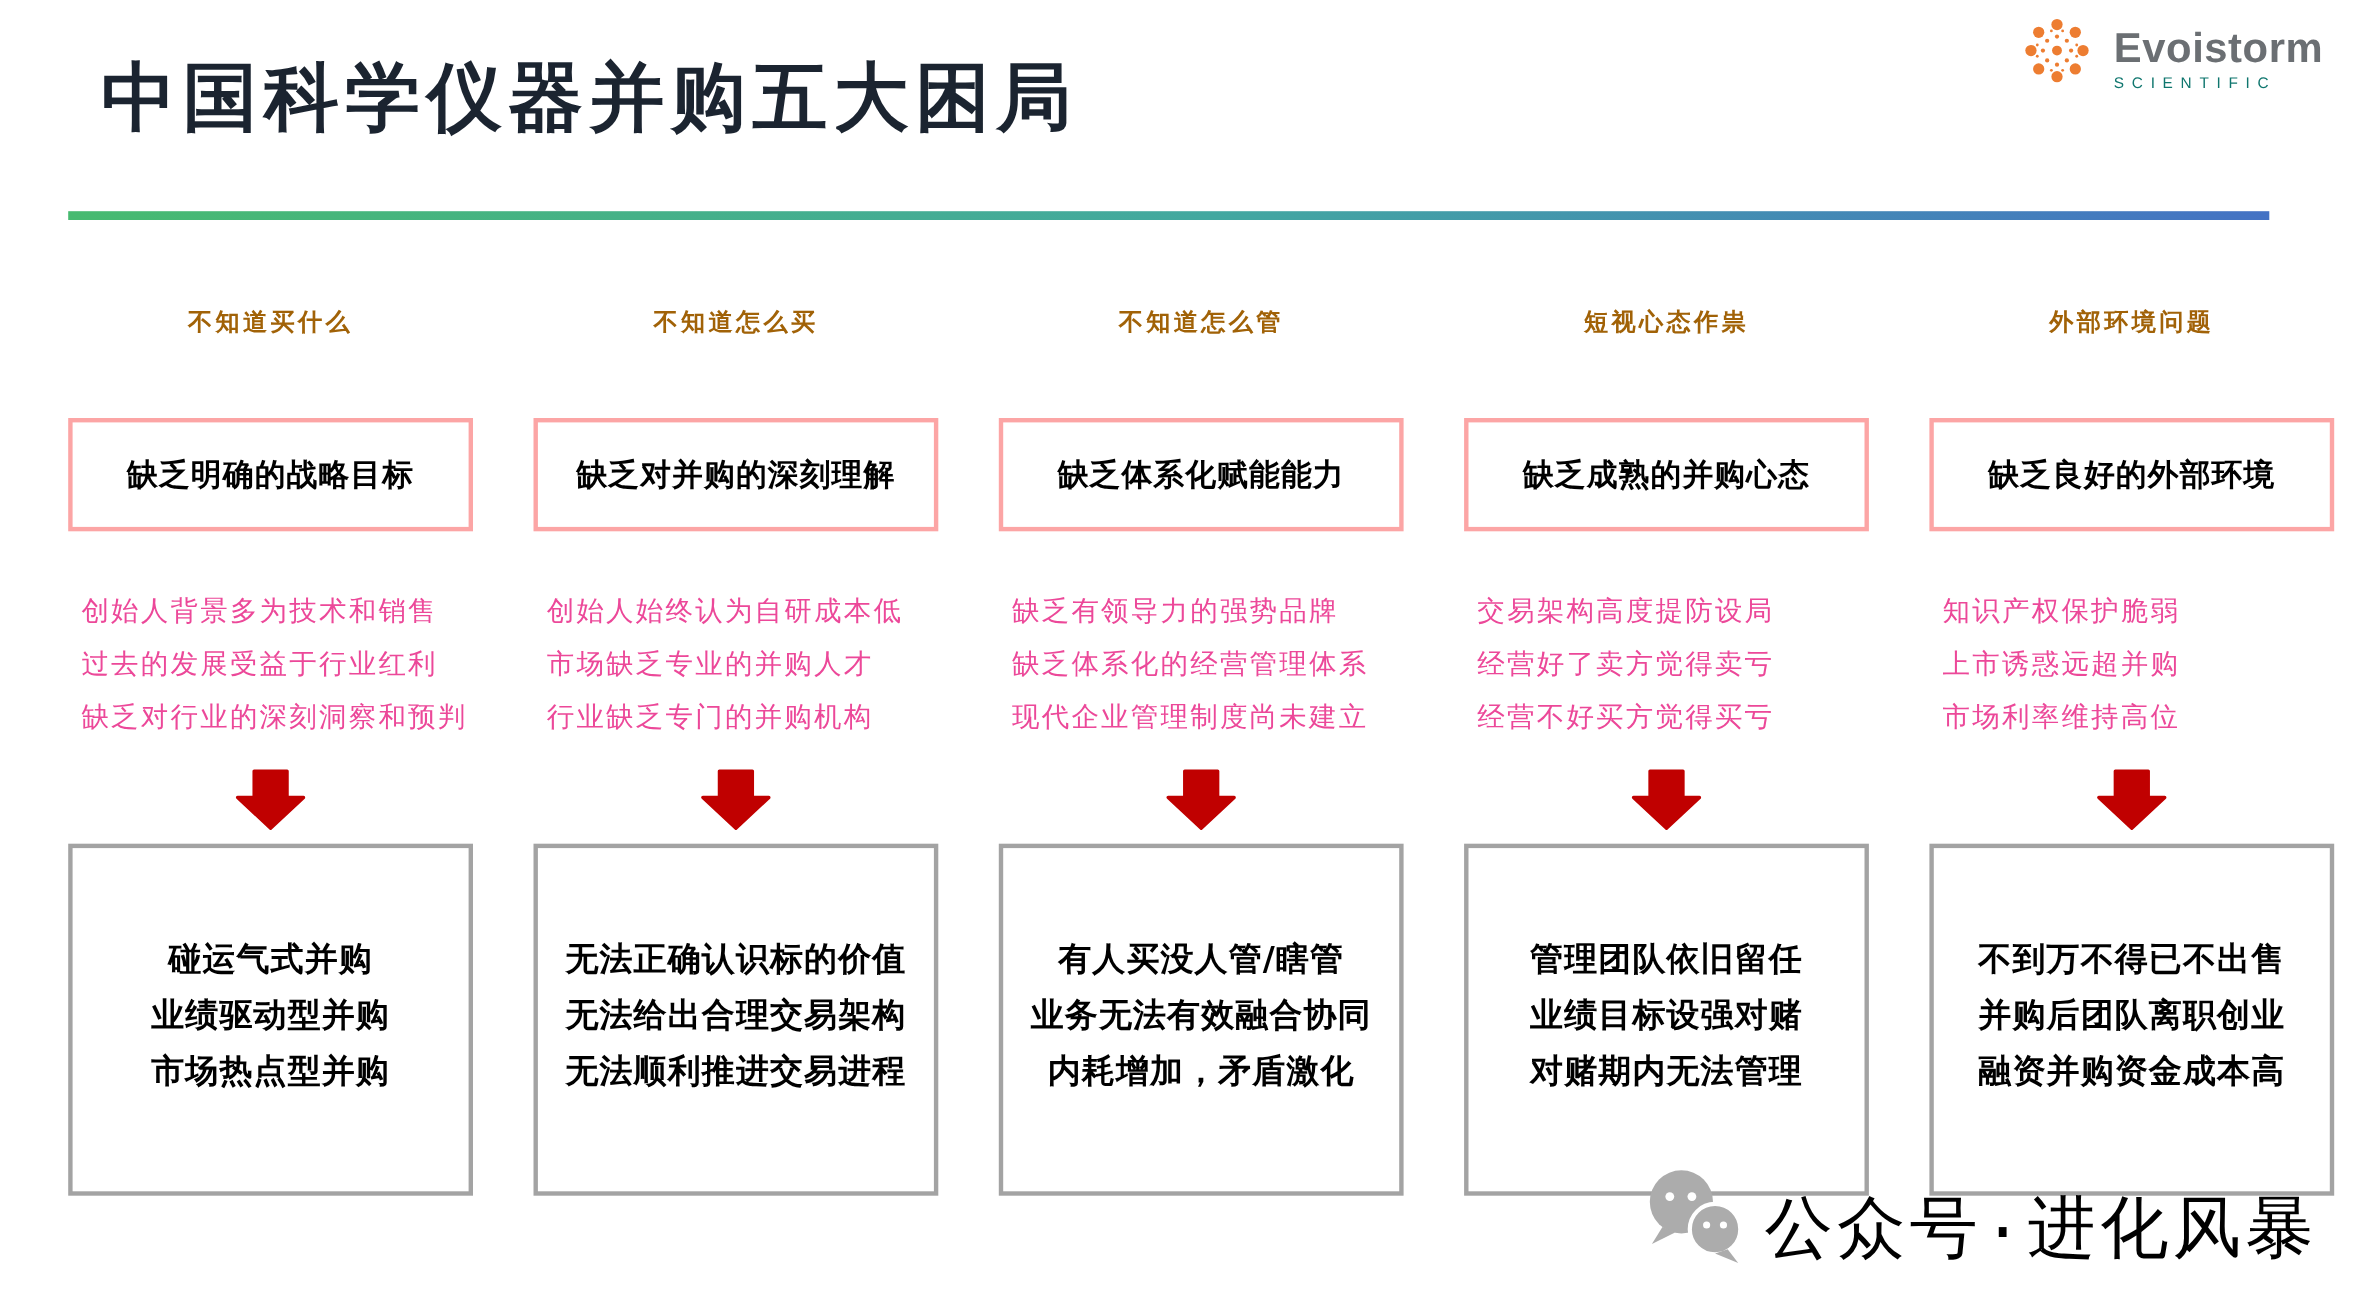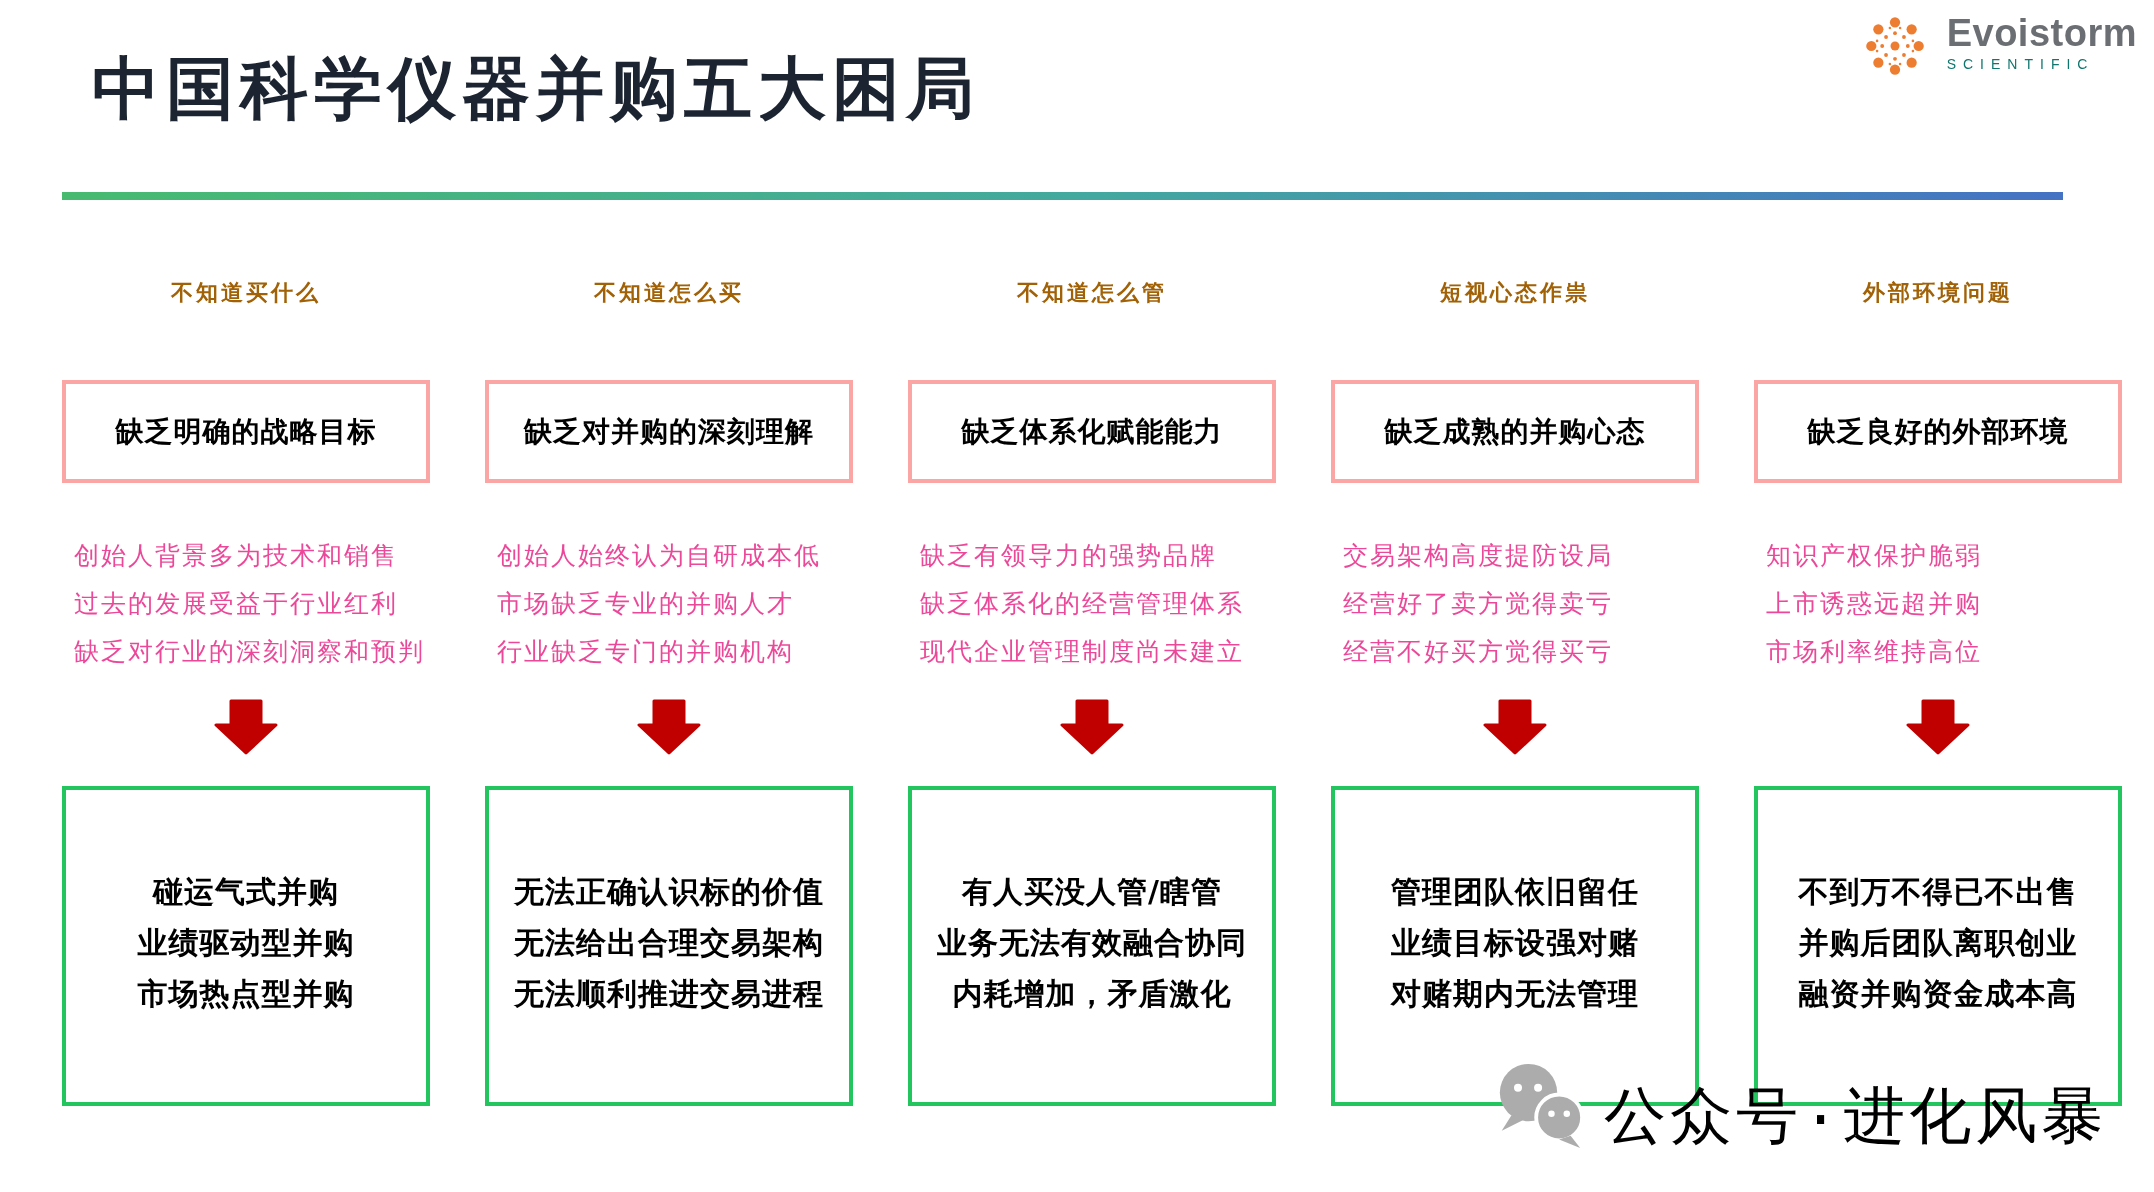--- a/index.html
+++ b/index.html
@@ -16,22 +16,22 @@
     font-size:68px;font-weight:700;letter-spacing:6px;
     color:#1b2430;
     font-family:"DejaVu Serif","Liberation Serif",serif;
   }
   .divider{
     position:absolute;left:62px;top:192px;
     width:2001px;height:8px;
     background:linear-gradient(90deg,#47ba70 0%,#43a8a0 52%,#4472c4 100%);
   }
   .logo{
-    position:absolute;top:14px;right:17px;
-    display:flex;align-items:flex-start;gap:20px;
+    position:absolute;top:14px;right:42px;
+    display:flex;align-items:flex-end;gap:20px;
   }
   .logo-text{display:flex;flex-direction:column;line-height:1;}
   .logo-name{
     font-family:"Liberation Sans","DejaVu Sans",sans-serif;
     font-size:38px;font-weight:700;color:#6b6f73;letter-spacing:0.5px;
   }
   .logo-sub{
     font-family:"Liberation Sans","DejaVu Sans",sans-serif;
     font-size:14px;color:#0f766e;letter-spacing:7px;margin-top:5px;
   }
@@ -55,22 +55,22 @@
   .causes{
     margin-top:56px;width:100%;box-sizing:border-box;padding-left:12px;
     align-self:flex-start;
   }
   .cause-line{
     height:48px;font-size:25px;color:#ec4899;letter-spacing:2px;
     white-space:nowrap;
   }
   .arrow-wrap{margin-top:16px;height:56px;display:flex;justify-content:center;}
   .result-box{
-    margin-top:31px;width:100%;height:320px;box-sizing:border-box;
-    border:4px solid #22c55e;background:#ffffff;
+    margin-top:12px;width:100%;height:320px;box-sizing:border-box;
+    border:4px solid #a3a3a3;background:#ffffff;
     padding-top:76px;text-align:center;
     font-size:30px;font-weight:700;color:#000000;line-height:51px;
     letter-spacing:1px;
   }
   
   .watermark{
     position:absolute;left:1492px;top:1062px;z-index:10;
     display:flex;align-items:center;gap:16px;
     color:#000000;
     font-family:Liberation Mono, monospace;

